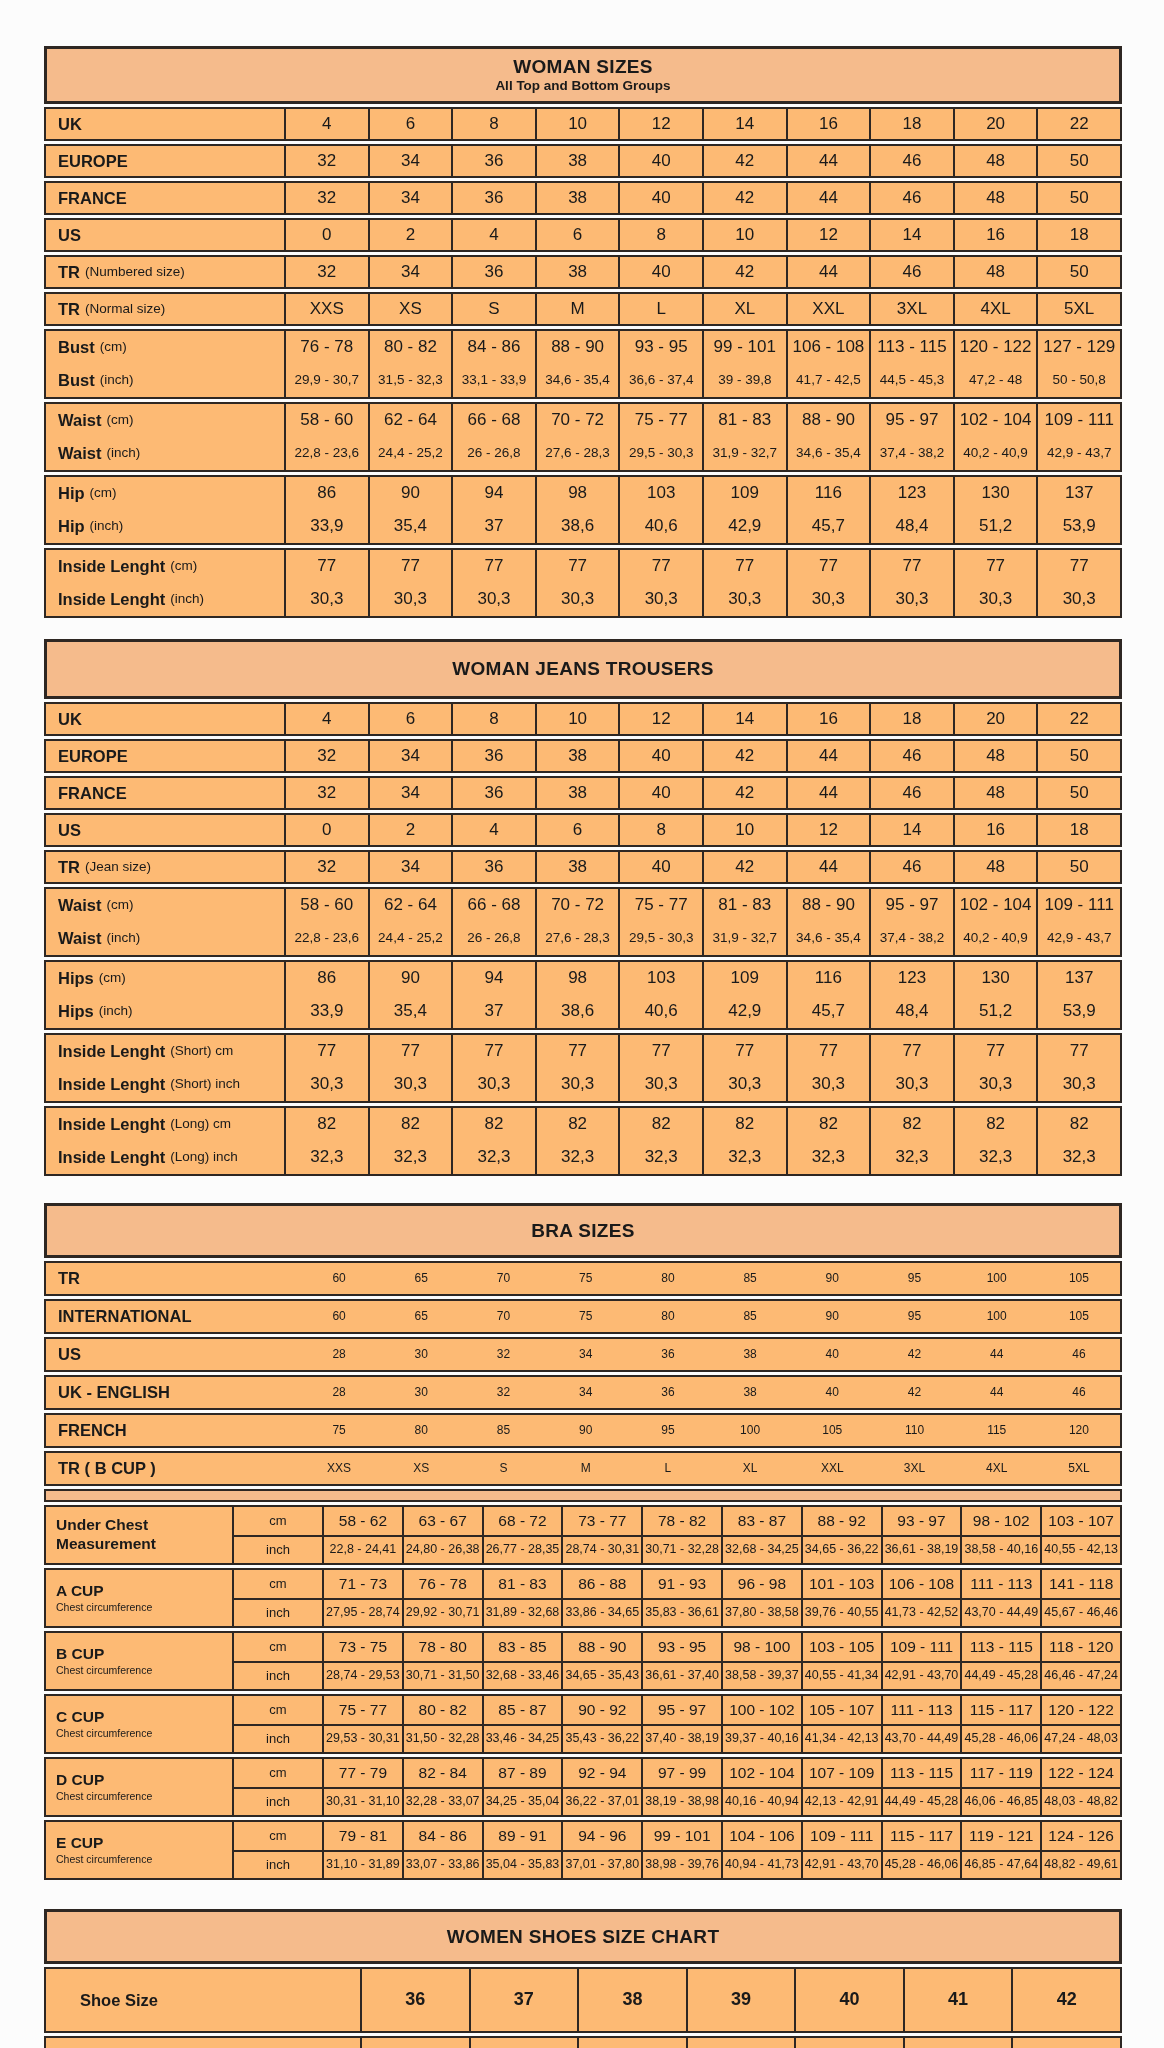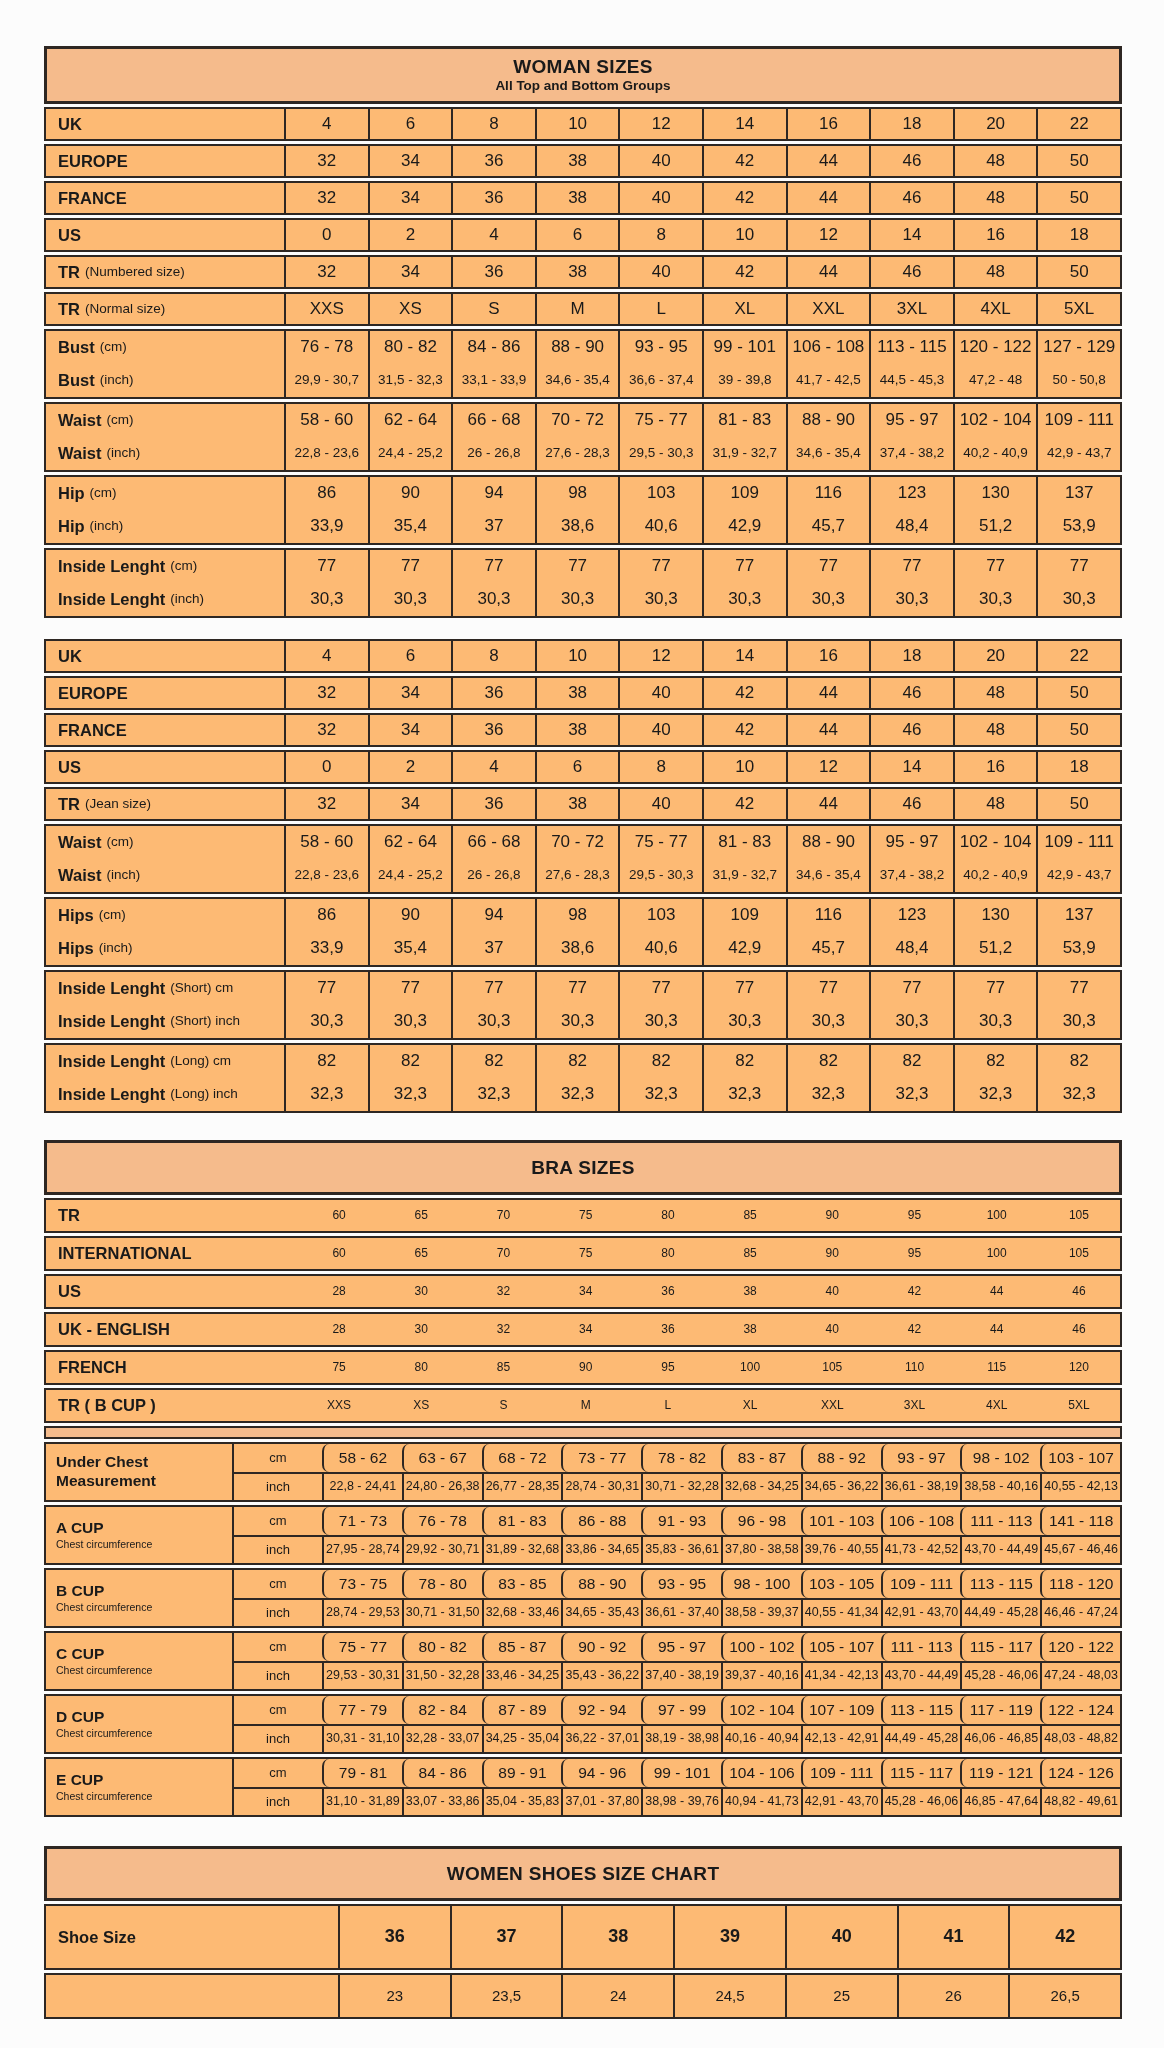--- a/index.html
+++ b/index.html
@@ -39,21 +39,21 @@
 
   
   .block{
     border:2px solid var(--bord);
     margin-top:3px;
     background:#fdba74;
   }
 
   .grid-row{display:grid;grid-template-columns:238px repeat(10,1fr);}
   .bra-simple-row{display:grid;grid-template-columns:252px repeat(10,1fr);}
-  .shoes-row{display:grid;grid-template-columns:292px repeat(7,1fr);}
+  .shoes-row{display:grid;grid-template-columns:292px repeat(7,1fr);padding-left:22px;}
   .cup-grid{display:grid;grid-template-columns:186px 90px repeat(10,1fr);}
 
   .c{
     display:flex;align-items:center;justify-content:center;
     min-height:30px;padding:1px 2px;text-align:center;line-height:1.1;
   }
   .paired .c{min-height:33px;}
   .label{justify-content:flex-start;padding-left:12px;gap:5px;text-align:left;}
   .lab-main{font-weight:bold;font-size:16.5px;white-space:nowrap;}
   .lab-unit{font-size:13.5px;white-space:nowrap;}
@@ -71,21 +71,21 @@
     padding:1px 2px;text-align:center;line-height:1.1;
   }
   .cup-grid .cg-label{
     border-left:none;grid-row:1 / span 2;
     flex-direction:column;align-items:flex-start;justify-content:center;
     padding-left:10px;text-align:left;
   }
   .cup-name{font-weight:bold;font-size:15.5px;line-height:1.2;}
   .cup-sub{font-size:10.5px;margin-top:1px;}
   .cg-unit{font-weight:normal;font-size:13px;}
-  .cg-cm{font-size:15.5px;border-radius:7px;}
+  .cg-cm{font-size:15.5px;}
   .cg-inch{font-size:12.5px;}
   .row2{border-top:2px solid var(--bord);}
 
   
   .shoes-row .c{min-height:42px;}
   .shoes-row1 .c{min-height:62px;}
   .shoes-row1 .val{font-weight:bold;font-size:18px;}
   .shoes-row2 .val{font-size:15px;}
 </style>
 </head>
@@ -336,20 +336,23 @@
             <div class="c val">30,3</div>
             <div class="c val">30,3</div>
             <div class="c val">30,3</div>
             <div class="c val">30,3</div>
           </div>
         </div>
       </div>
   </section>
 
   <section class="tbl tbl-jeans">
+    <header class="band" style="min-height:60px;">
+      <div class="band-title">WOMAN JEANS TROUSERS</div>
+    </header>
     <div class="tbl-body">
         <div class="block">
           <div class="grid-row">
             <div class="c label">
               <span class="lab-main">UK</span>
             </div>
             <div class="c val">4</div>
             <div class="c val">6</div>
             <div class="c val">8</div>
             <div class="c val">10</div>

